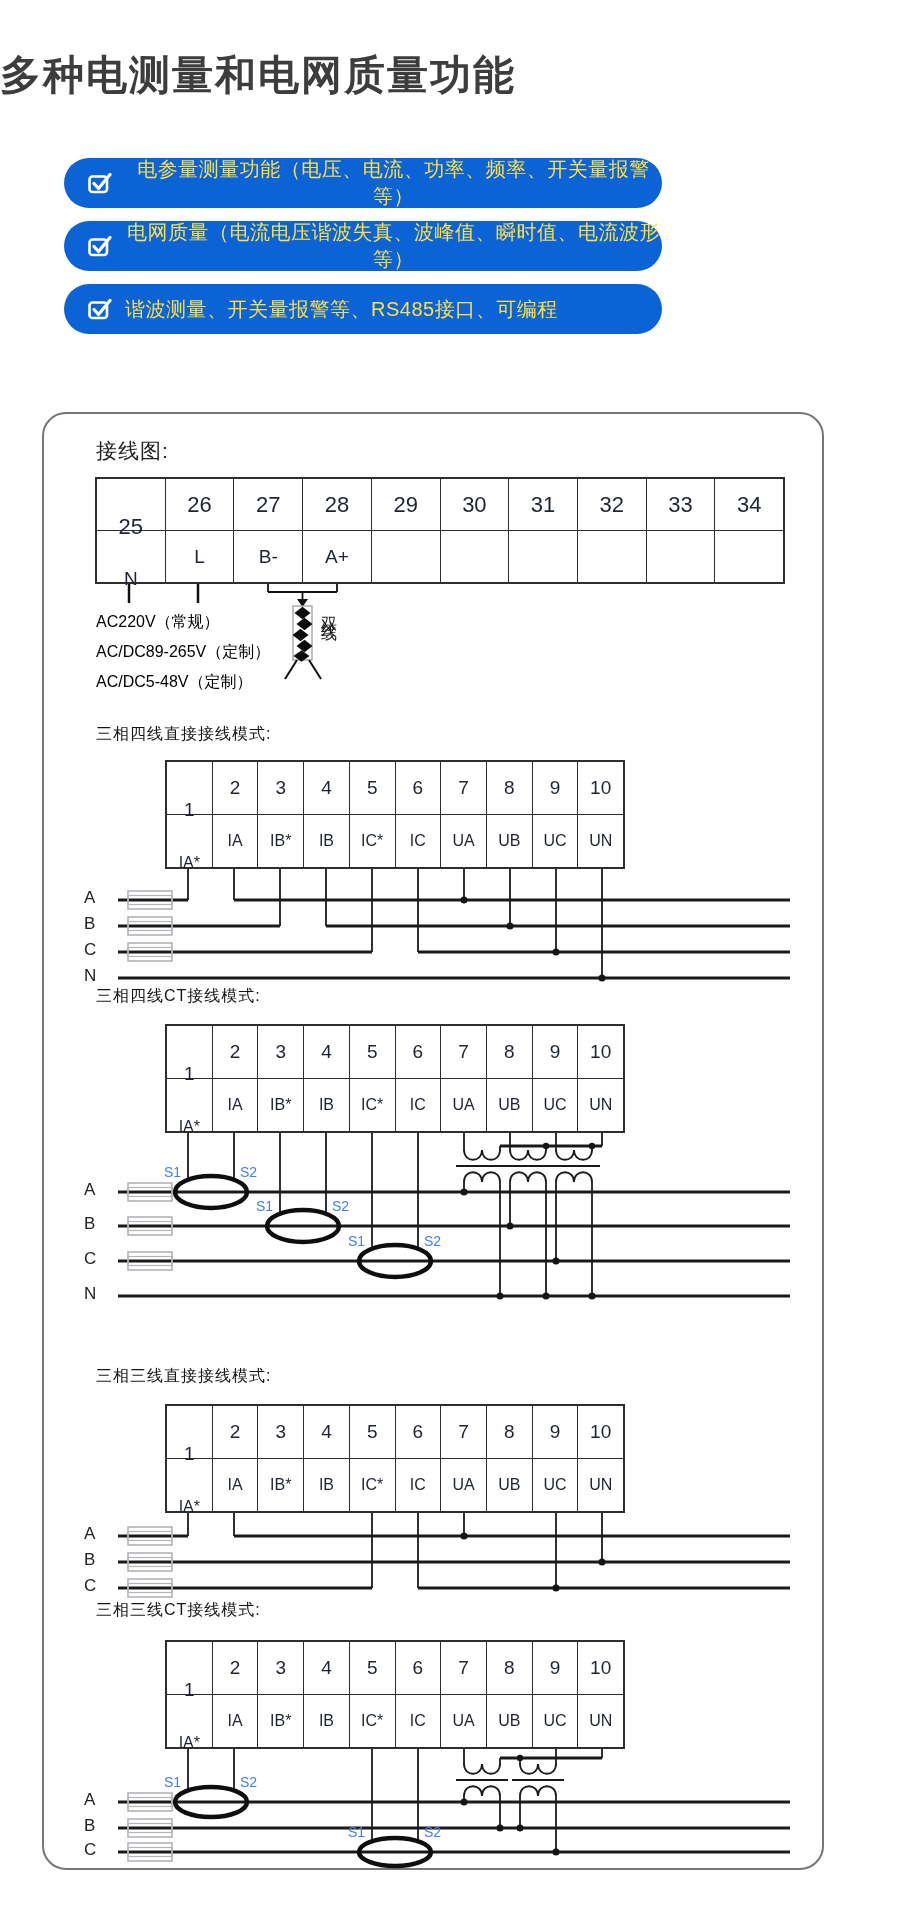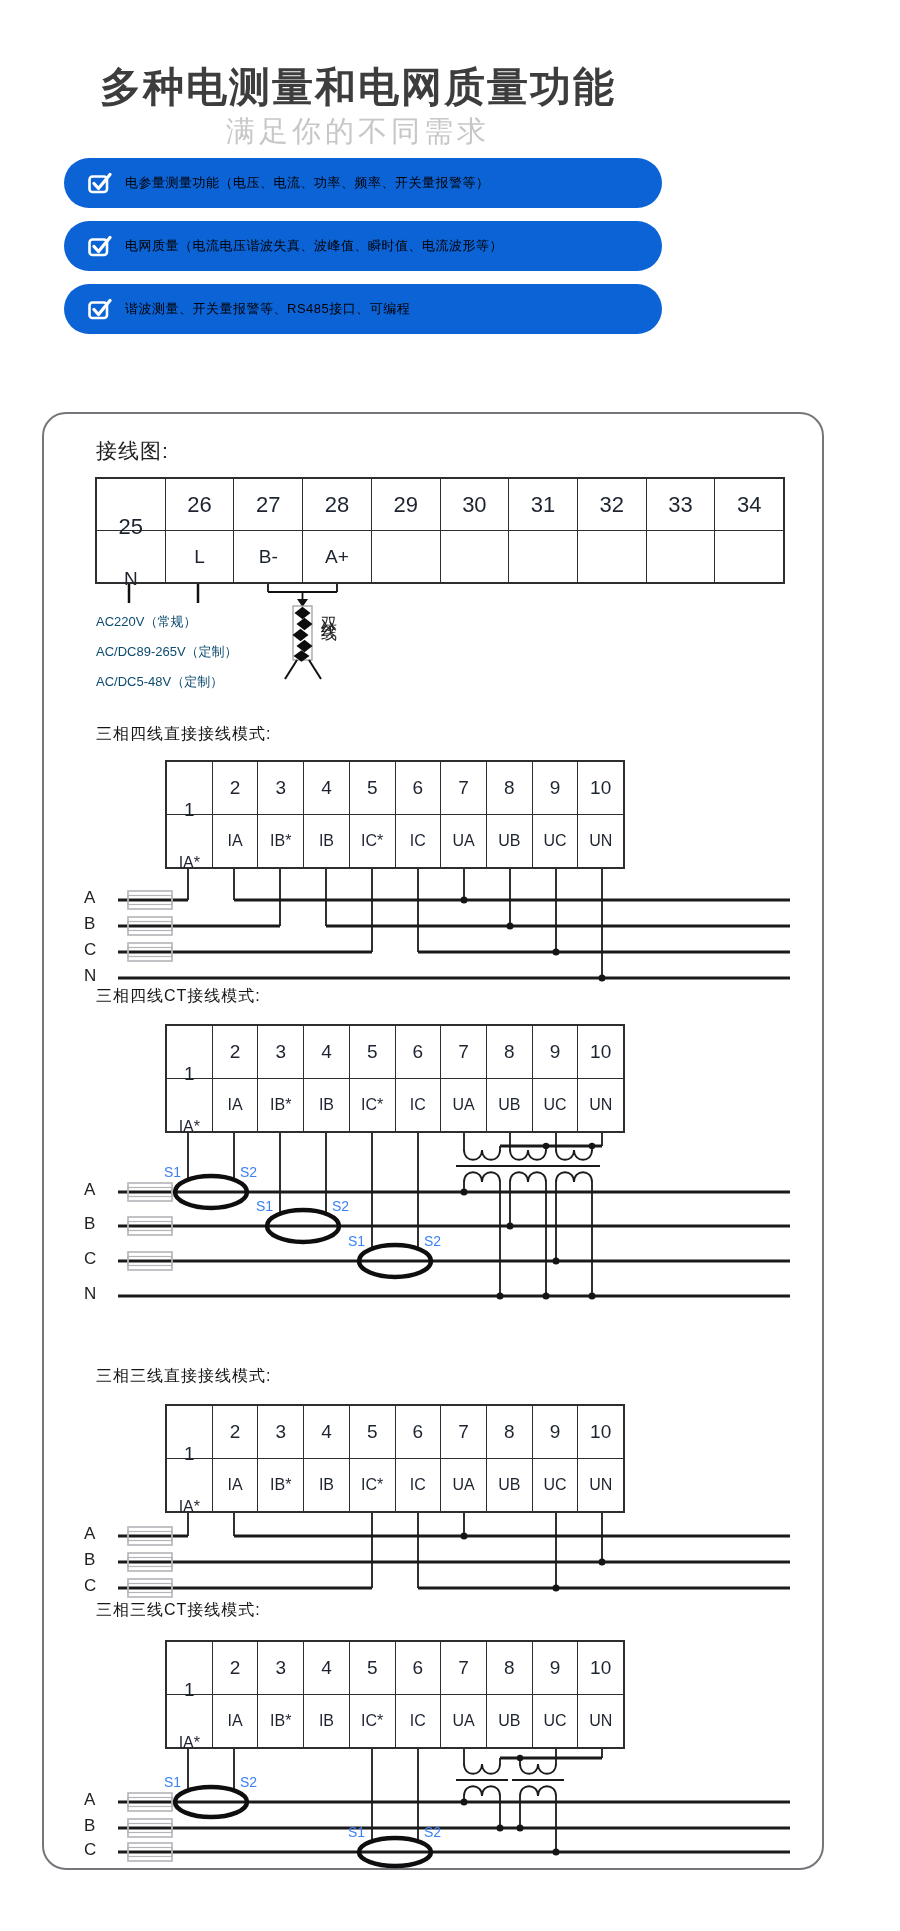--- a/index.html
+++ b/index.html
@@ -1,27 +1,27 @@
 <!DOCTYPE html>
 <html style="--accent: #0b63d6;"><head>
 <meta charset="utf-8">
 <style>
   html,body{margin:0;padding:0;background:#fff;}
   .page{position:relative;width:900px;height:1931px;background:#fff;overflow:hidden;
         font-family:"Liberation Sans","DejaVu Sans",sans-serif;}
-  .title{position:absolute;left:0;top:60px;width:716px;text-align:center;
+  .title{position:absolute;left:0;top:48px;width:716px;
          font-size:41px;font-weight:800;color:#3d3d3d;letter-spacing:2px;}
   .subtitle{position:absolute;left:0;top:112px;width:716px;text-align:center;
             font-size:29px;font-weight:400;color:#c7c7c7;letter-spacing:4px;}
   .features{position:absolute;left:64px;top:158px;width:598px;display:flex;
             flex-direction:column;gap:13px;}
   .pill{height:50px;border-radius:25px;background:var(--accent,#0b63d6);
         display:flex;align-items:center;padding-left:24px;box-sizing:border-box;}
   .pill .ck{flex:0 0 auto;margin-right:13px;display:flex;}
-  .pill .lbl{color:#000000;font-size:13px;letter-spacing:0.5px;}
+  .pill .lbl{color:#fde047;font-size:20px;letter-spacing:0.5px;text-align:center;}
   
   .panel{position:absolute;left:42px;top:412px;width:782px;height:1458px;
          border:2px solid #75757c;border-radius:24px;box-sizing:border-box;background:#fff;}
   .seclabel{position:absolute;left:96px;font-size:21px;color:#222;letter-spacing:1px;text-align:center;}
   .dtitle{position:absolute;left:96px;font-size:16px;color:#161616;font-weight:500;letter-spacing:1px;}
   
   .ttable{position:absolute;background:#fff;border:2px solid #2e2e2e;box-sizing:border-box;z-index:2;}
   .ttable .trow{display:flex;}
   .ttable .trow:first-child{border-bottom:1.5px solid #2e2e2e;}
   .ttable .tcell{flex:1 1 0;display:flex;align-items:center;justify-content:center;
@@ -34,29 +34,28 @@
   .diag{left:165px;width:460px;}
   .diag .trow{height:52px;}
   .diag .trow:first-child .tcell{font-size:19px;}
   .diag .trow:last-child .tcell{font-size:16px;}
   .svglayer{position:absolute;left:0;z-index:1;}
   .phlabel{position:absolute;left:84px;width:28px;font-size:17px;color:#222;z-index:2;}
   .ctlabel{position:absolute;font-size:14px;color:#3b82f6;z-index:2;}
   .vtext{position:absolute;writing-mode:vertical-rl;font-size:16px;color:#222;
          letter-spacing:4px;z-index:2;}
   .powlist{position:absolute;left:96px;top:607px;z-index:2;}
-  .powlist div{font-size:13px;color:#0c4a6e;line-height:30px;}
+  .powlist div{font-size:16px;color:#000000;line-height:30px;}
 </style>
 </head>
 <body>
 
 <div class="page">
 
   <div class="title">多种电测量和电网质量功能</div>
-  <div class="subtitle">满足你的不同需求</div>
 
   <div class="features">
 
   <div class="pill">
       <span class="ck">
         <svg width="24" height="22" viewBox="0 0 24 22">
           <rect x="1.5" y="4.5" width="17.5" height="15.5" rx="3" fill="none" stroke="#ffffff" stroke-width="2.6"></rect>
           <path d="M6 11.5 L10.5 16.5 L22 2.5" fill="none" stroke="#ffffff" stroke-width="3.2" stroke-linecap="round" stroke-linejoin="round"></path>
         </svg>
       </span>

